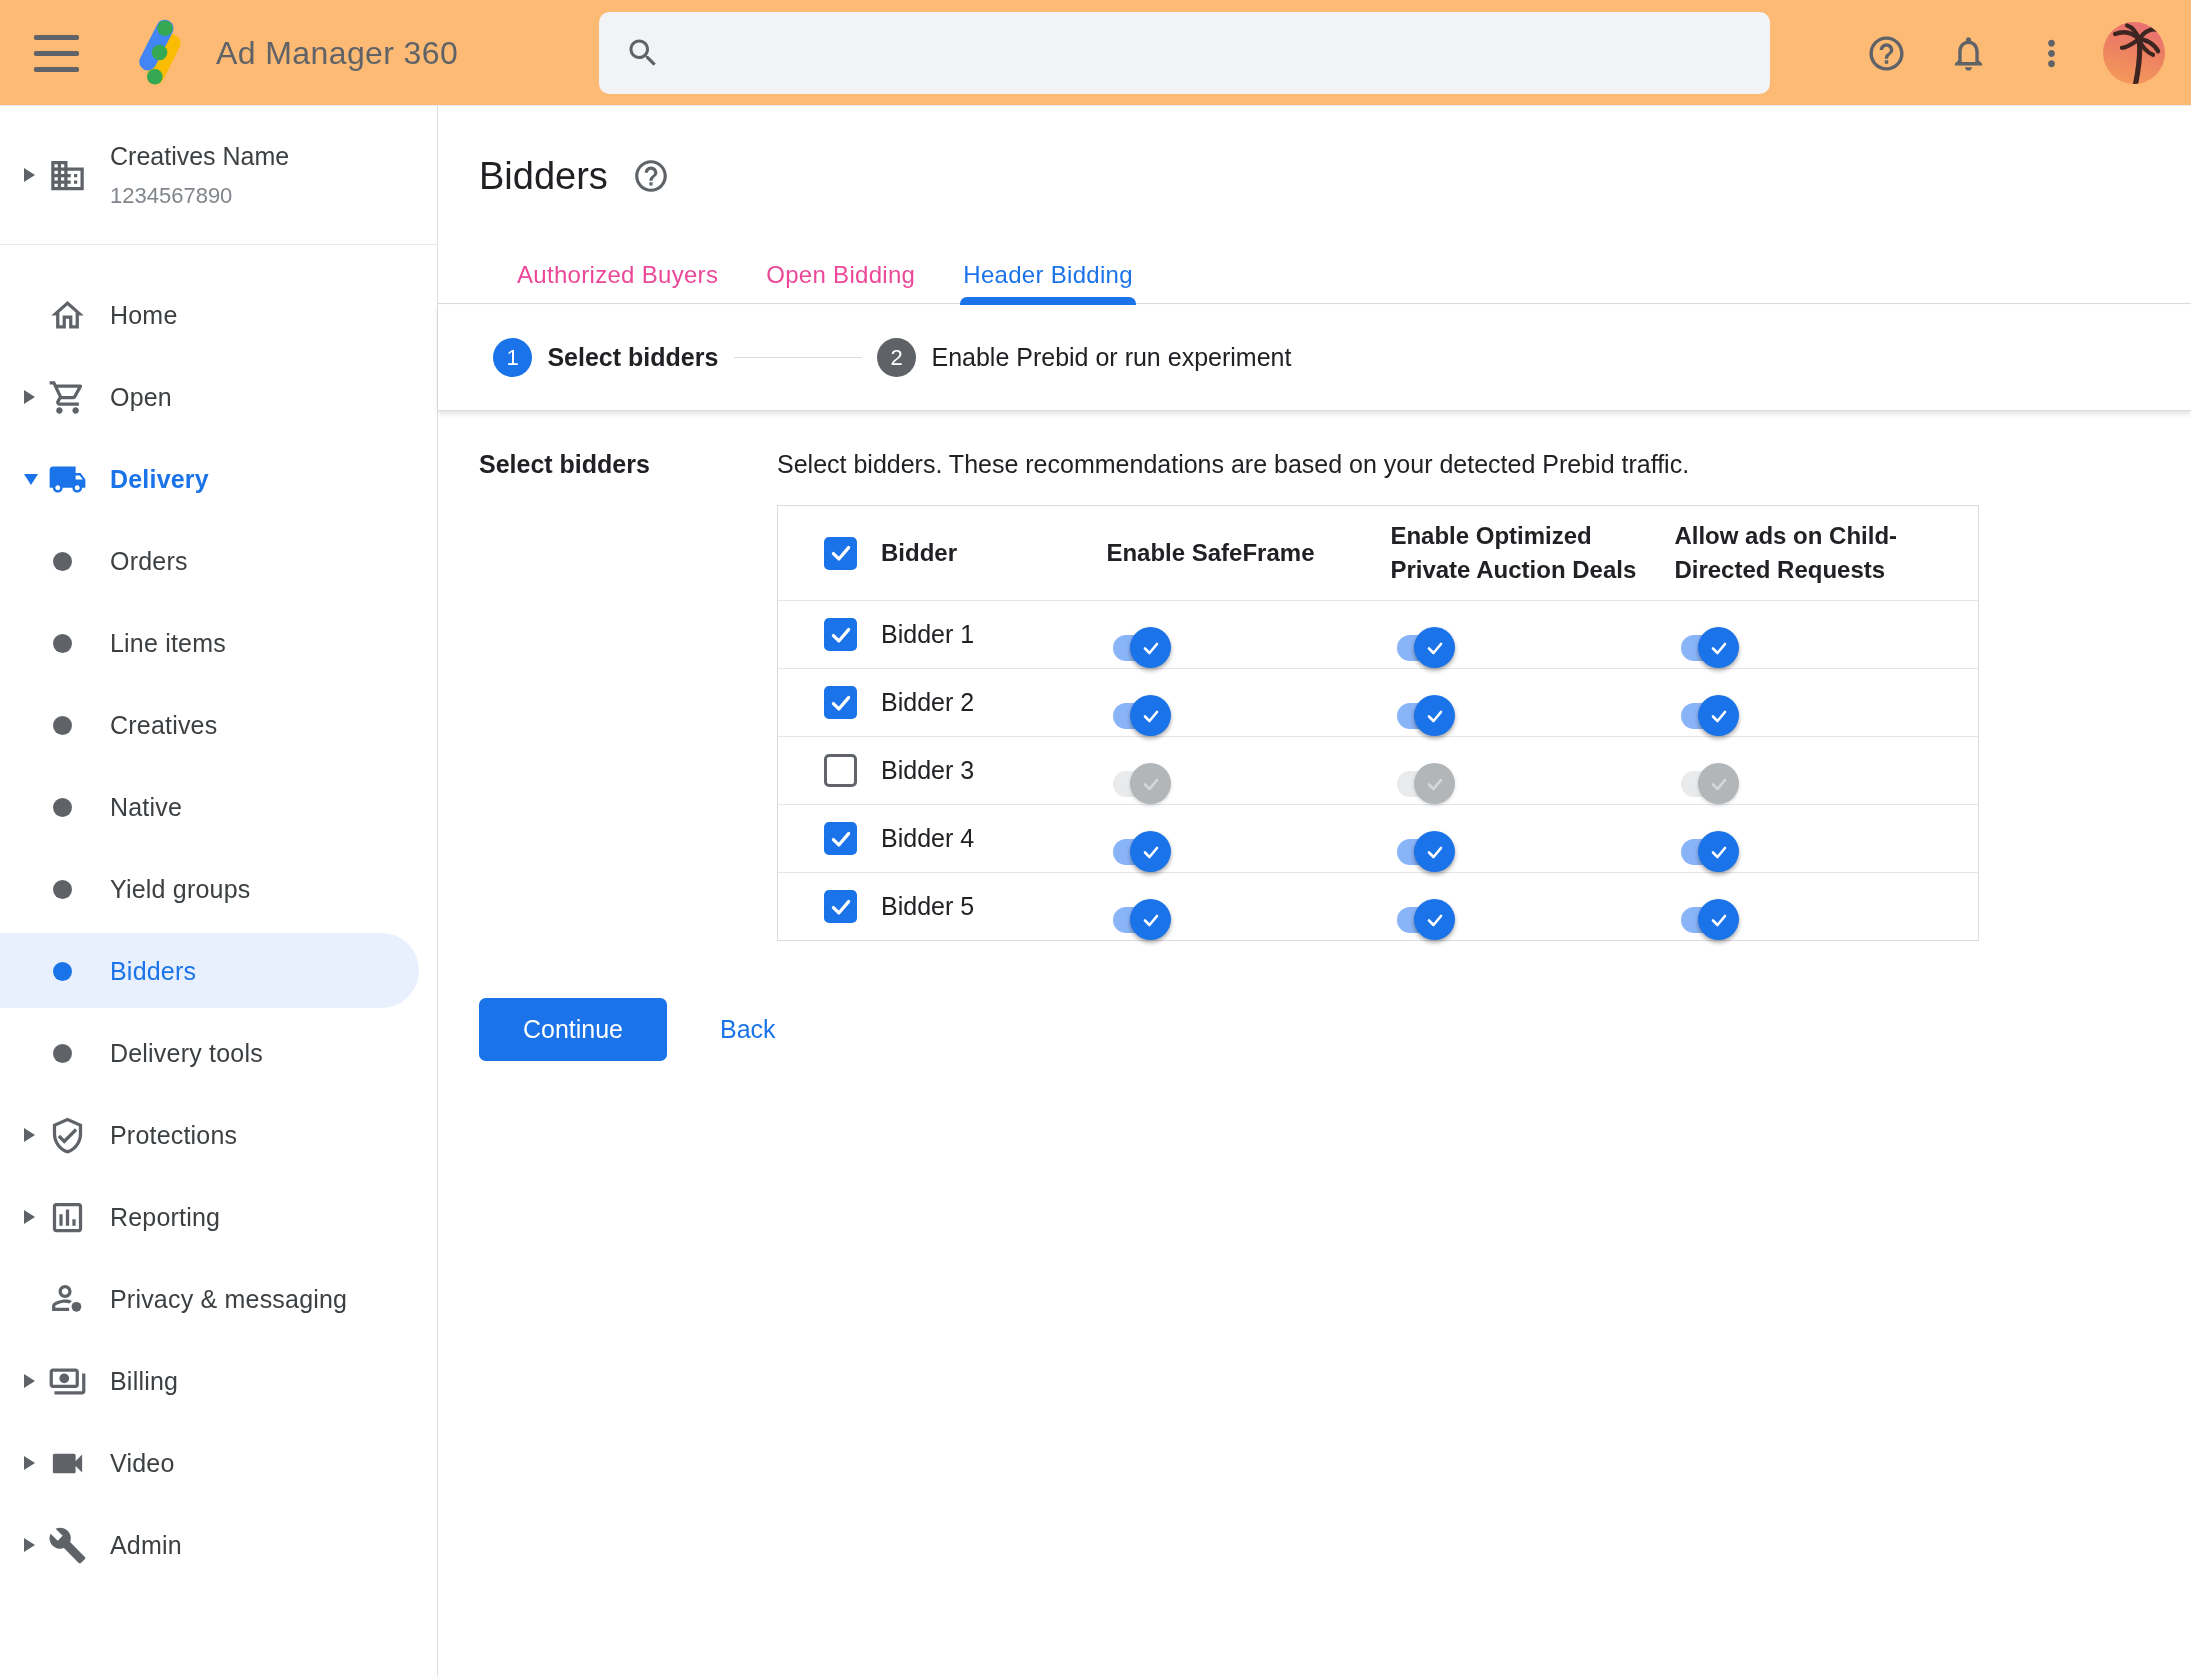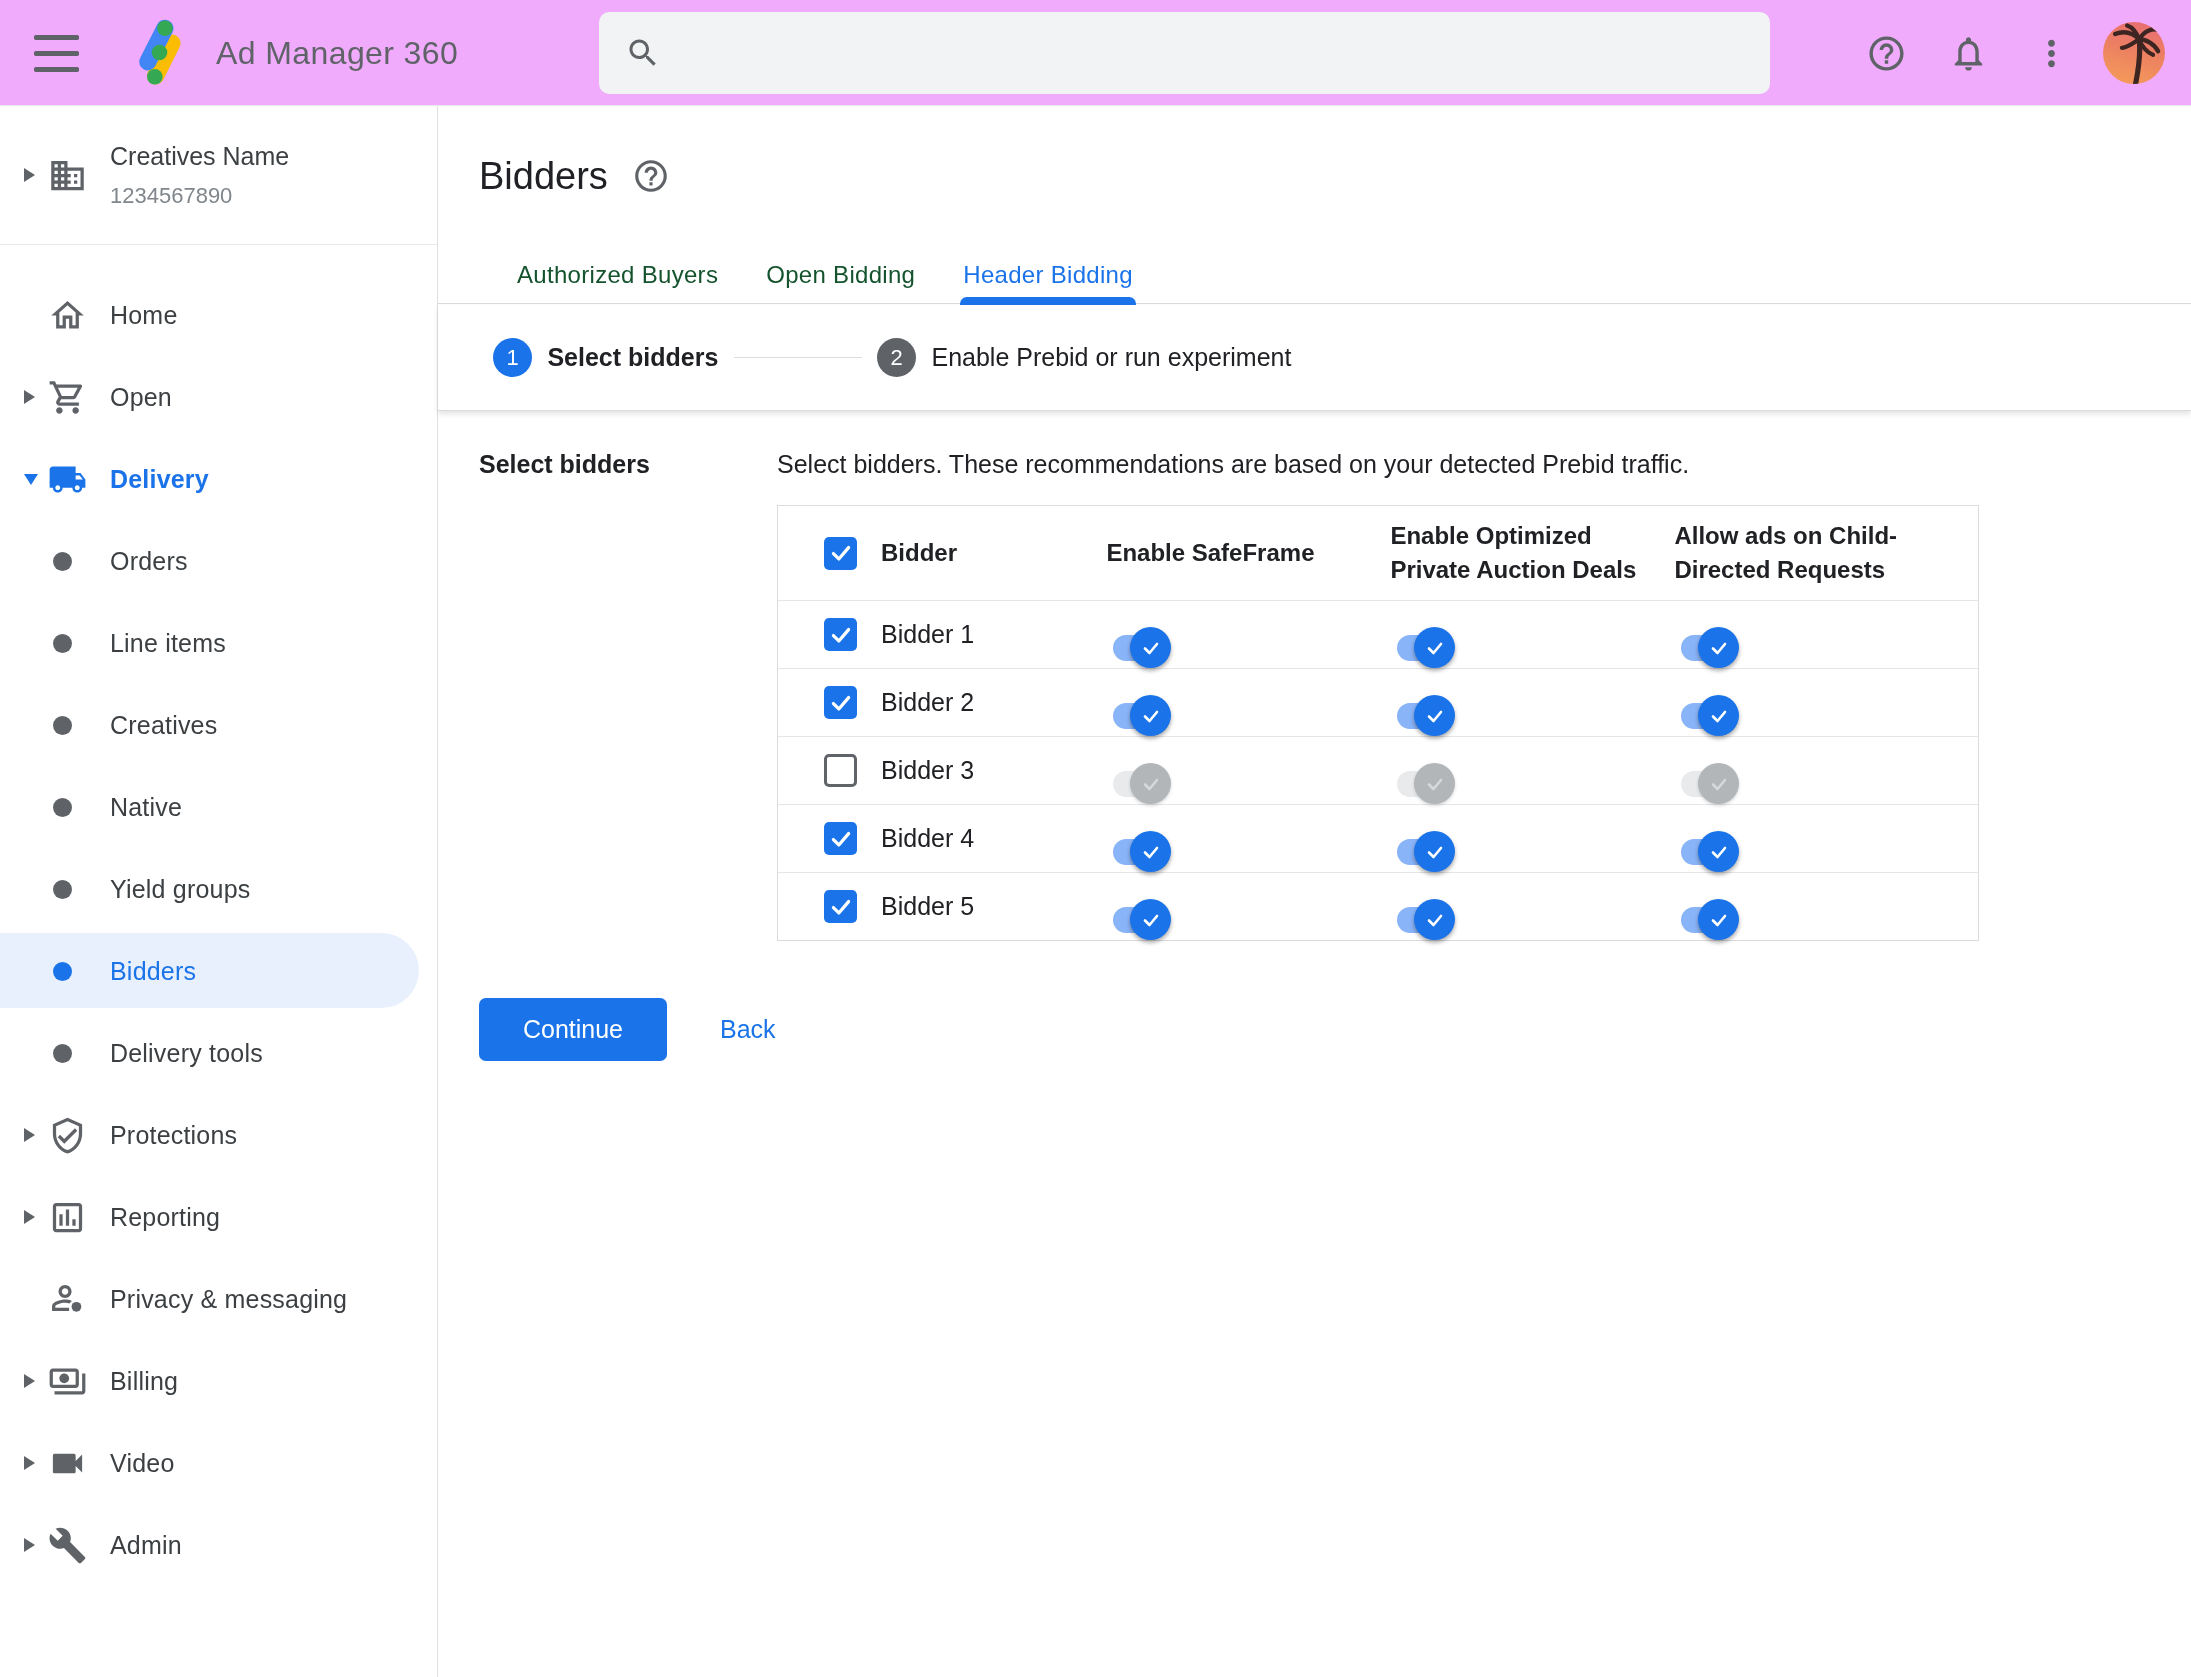--- a/index.html
+++ b/index.html
@@ -1,21 +1,21 @@
 <!DOCTYPE html>
 <html style="font-size:13.7px"><head>
 <meta charset="utf-8">
 <style>
   * { margin:0; padding:0; box-sizing:border-box; }
   html,body { width:2192px; height:1678px; background:#fff; overflow:hidden;
     font-family:"Liberation Sans", sans-serif; color:#202124; }
 
   
   .topbar { position:absolute; left:0; top:0; width:2192px; height:106px;
-    background:#f0abfc; border-bottom:1.7px solid #e8eaed; }
+    background:#fdba74; border-bottom:1.7px solid #e8eaed; }
   .hamburger { position:absolute; left:34px; top:33px; width:45px; height:41px;
     display:flex; flex-direction:column; justify-content:center; gap:11px; cursor:pointer; }
   .hamburger span { display:block; height:5.1px; width:45px; background:#5f6368; border-radius:1.7px; }
   .logo { position:absolute; left:122px; top:15.4px; width:75px; height:75px; }
   .product-name { position:absolute; left:216px; top:0; height:106px; display:flex; align-items:center;
     font-size:32px; color:#5f6368; letter-spacing:0.4px; }
   .searchbox { position:absolute; left:599px; top:12px; width:1171px; height:82px;
     background:#f1f3f4; border-radius:10.3px; display:flex; align-items:center; padding-left:26px; }
   .searchbox svg { width:36px; height:36px; fill:#5f6368; }
   .search-input { flex:1; border:none; outline:none; background:transparent; font-size:26px;
@@ -57,21 +57,21 @@
 
   
   .main { position:absolute; left:438px; top:106px; width:1753px; height:1572px; background:#fff; }
   .page-title-row { position:absolute; left:41px; top:39px; height:62px; display:flex; align-items:center; gap:24px; }
   .page-title { font-size:38px; color:#202124; }
   .help-icon svg { width:38px; height:38px; fill:#5f6368; display:block; }
 
   .tabs { position:absolute; left:0; top:140px; width:1753px; height:58px;
     border-bottom:1.7px solid #dadce0; display:flex; padding-left:55px; }
   .tab { position:relative; height:100%; display:flex; align-items:center; padding:0 24px;
-    font-size:24px; font-weight:500; color:#14532d; cursor:pointer; letter-spacing:0.3px; }
+    font-size:24px; font-weight:500; color:#ec4899; cursor:pointer; letter-spacing:0.3px; }
   .tab.active { color:#1a73e8; }
   .tab .indicator { display:none; }
   .tab.active .indicator { display:block; position:absolute; left:20.5px; right:20.5px; bottom:-1.7px;
     height:7.7px; background:#1a73e8; border-radius:6.8px 6.8px 0 0; }
 
   .stepper { position:absolute; left:0; top:199px; width:1753px; height:106px; background:#fff;
     border-bottom:0.9px solid #dcdcdc; box-shadow:0 2.6px 5.1px rgba(60,64,67,.15);
     display:flex; align-items:center; padding-left:55px; }
   .step { display:flex; align-items:center; }
   .step-circle { width:39px; height:39px; border-radius:50%; color:#fff; font-size:22px; font-weight:500;

